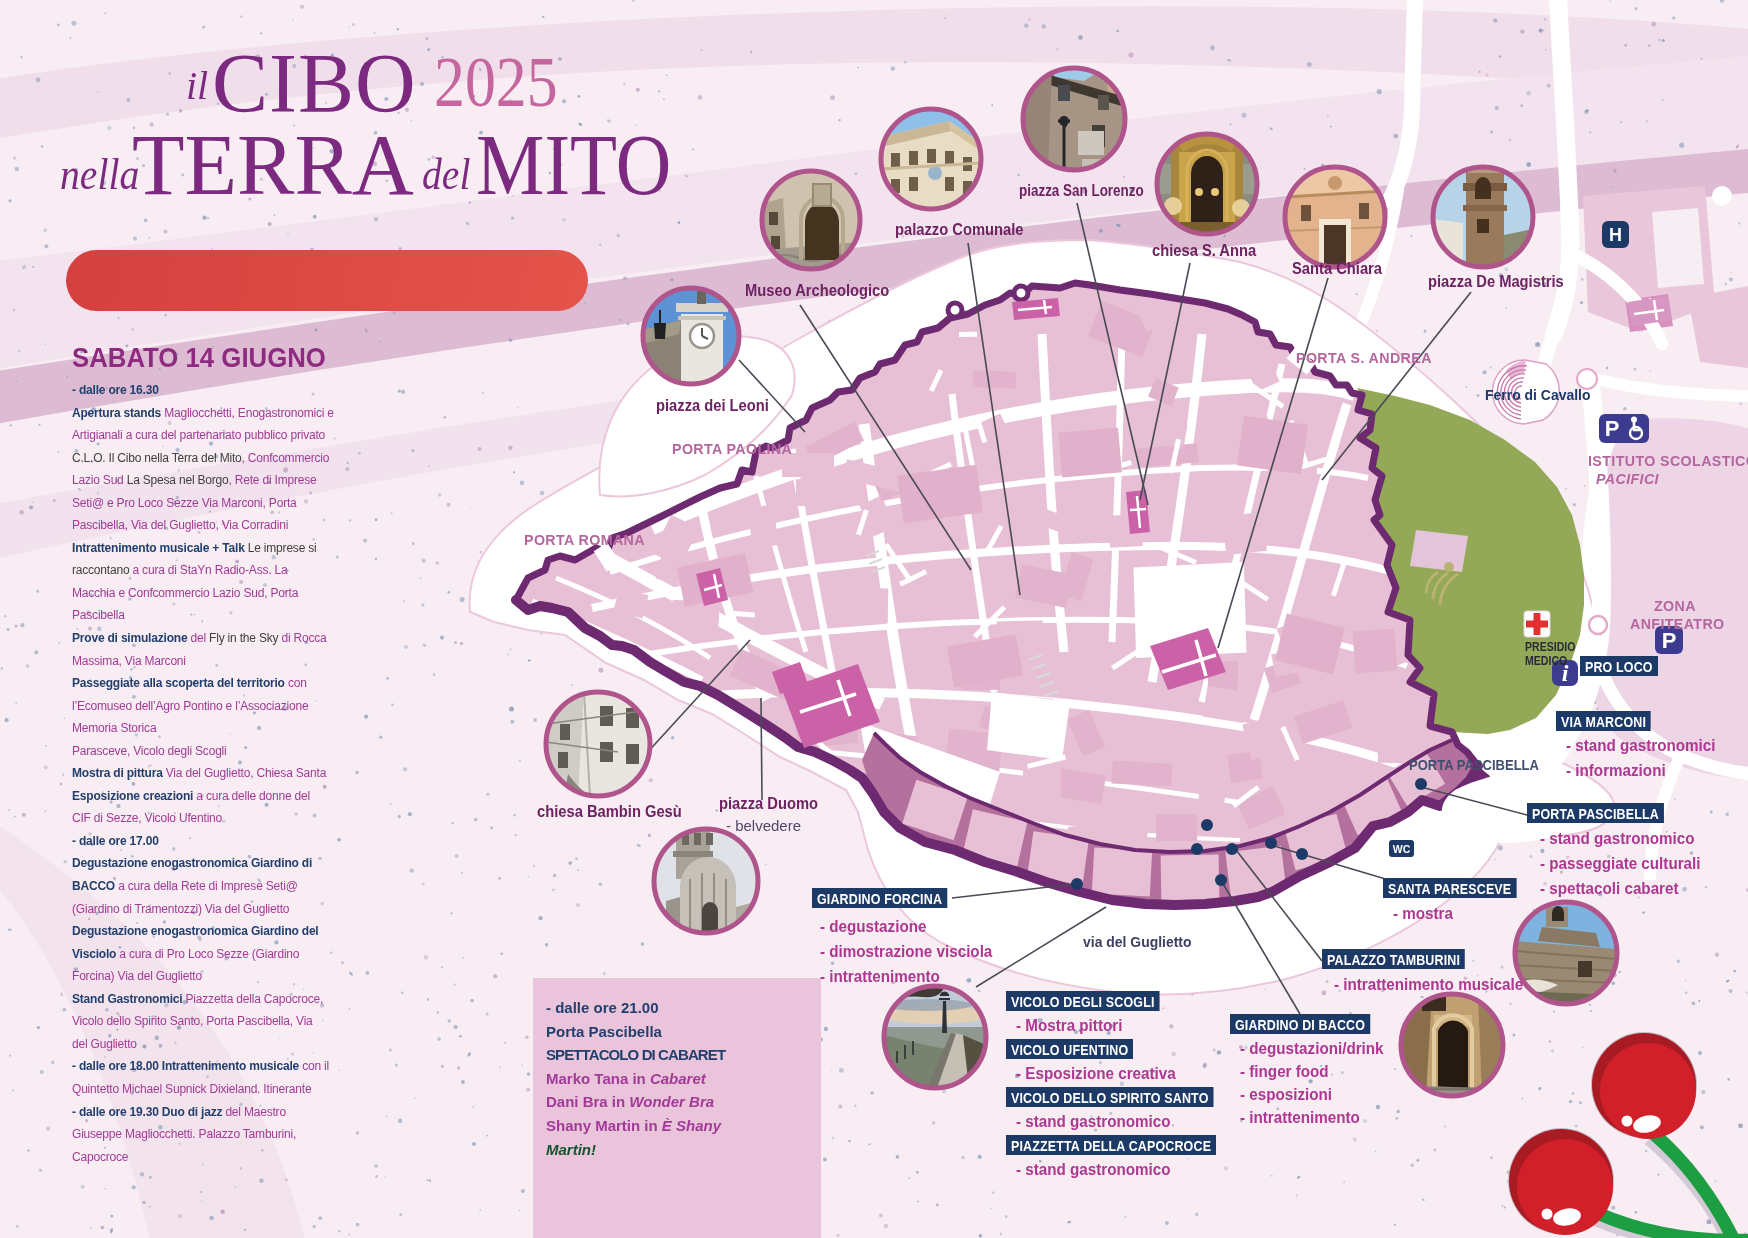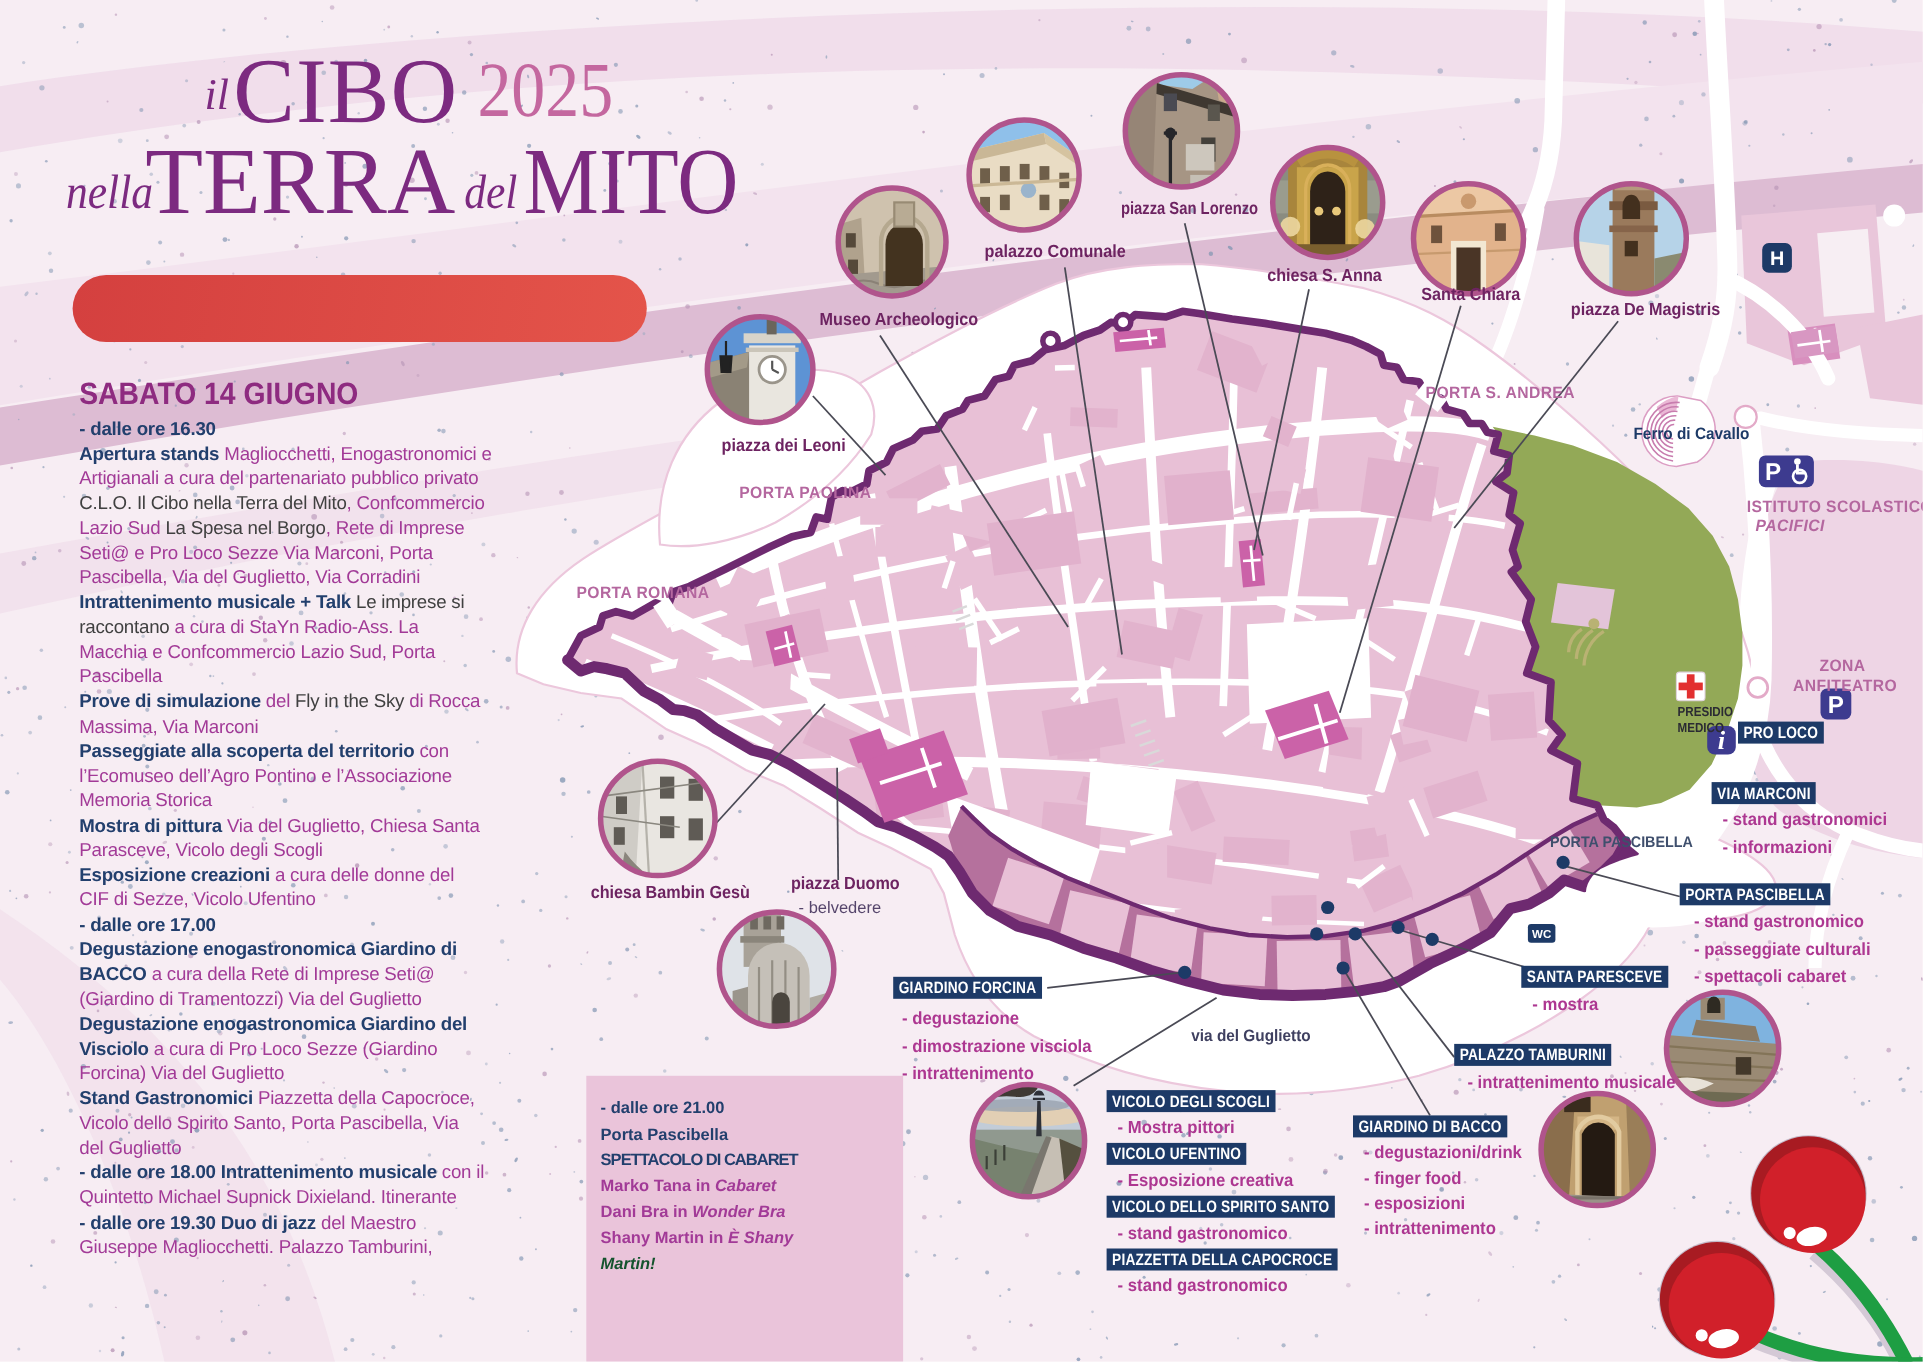--- a/index.html
+++ b/index.html
@@ -1794,55 +1794,56 @@
 
 <div class="abs" style="left:422px;top:153px;font-family:'Liberation Serif',serif;font-style:italic;font-size:44px;color:#7c2a80;line-height:1;transform:scaleX(.9);transform-origin:left top">del</div>
 
 <div class="abs" style="left:476px;top:122px;font-family:'Liberation Serif',serif;font-size:86px;color:#7c2a80;line-height:1;transform:scaleX(.895);transform-origin:left top">MITO</div>
 
 <div class="abs" style="left:66px;top:250px;width:522px;height:61px;border-radius:31px;background:linear-gradient(100deg,#d4403f,#e4544a)"></div>
 
 
 <div class="abs" style="left:72px;top:342px;color:#8e2b80;font-weight:bold;font-size:28px;letter-spacing:0;transform:scaleX(.92);transform-origin:left top">SABATO 14 GIUGNO</div>
 
-<div class="abs" style="left:72px;top:379px;font-size:17px;letter-spacing:-0.2px;line-height:22.55px">
+<div class="abs" style="left:72px;top:379px;font-size:12px;letter-spacing:-0.2px;line-height:22.55px">
 <div class="pl"><b>- dalle ore 16.30</b></div>
 <div class="pl"><b>Apertura stands </b><span class="m">Magliocchetti, Enogastronomici e</span></div>
 <div class="pl"><span class="m">Artigianali a cura del partenariato pubblico privato</span></div>
 <div class="pl"><span class="i">C.L.O. Il Cibo nella Terra del Mito</span><span class="m">, Confcommercio</span></div>
 <div class="pl"><span class="m">Lazio Sud </span><span class="i">La Spesa nel Borgo</span><span class="m">, Rete di Imprese</span></div>
 <div class="pl"><span class="m">Seti@ e Pro Loco Sezze Via Marconi, Porta</span></div>
 <div class="pl"><span class="m">Pascibella, Via del Guglietto, Via Corradini</span></div>
 <div class="pl"><b>Intrattenimento musicale + Talk </b><span class="i">Le imprese si</span></div>
 <div class="pl"><span class="i">raccontano</span><span class="m"> a cura di StaYn Radio-Ass. La</span></div>
 <div class="pl"><span class="m">Macchia e Confcommercio Lazio Sud, Porta</span></div>
 <div class="pl"><span class="m">Pascibella</span></div>
 <div class="pl"><b>Prove di simulazione </b><span class="m">del </span><span class="i">Fly in the Sky</span><span class="m"> di Rocca</span></div>
 <div class="pl"><span class="m">Massima, Via Marconi</span></div>
 <div class="pl"><b>Passeggiate alla scoperta del territorio </b><span class="m">con</span></div>
 <div class="pl"><span class="m">l’Ecomuseo dell’Agro Pontino e l’Associazione</span></div>
 <div class="pl"><span class="m">Memoria Storica</span></div>
+<div class="pl"><span class="m">Parasceve, Vicolo degli Scogli</span></div>
 <div class="pl"><b>Mostra di pittura </b><span class="m">Via del Guglietto, Chiesa Santa</span></div>
-<div class="pl"><span class="m">Parasceve, Vicolo degli Scogli</span></div>
 <div class="pl"><b>Esposizione creazioni </b><span class="m">a cura delle donne del</span></div>
 <div class="pl"><span class="m">CIF di Sezze, Vicolo Ufentino</span></div>
 <div class="pl"><b>- dalle ore 17.00</b></div>
 <div class="pl"><b>Degustazione enogastronomica Giardino di</b></div>
 <div class="pl"><b>BACCO </b><span class="m">a cura della Rete di Imprese Seti@</span></div>
 <div class="pl"><span class="m">(Giardino di Tramentozzi) Via del Guglietto</span></div>
 <div class="pl"><b>Degustazione enogastronomica Giardino del</b></div>
 <div class="pl"><b>Visciolo </b><span class="m">a cura di Pro Loco Sezze (Giardino</span></div>
 <div class="pl"><span class="m">Forcina) Via del Guglietto</span></div>
 <div class="pl"><b>Stand Gastronomici </b><span class="m">Piazzetta della Capocroce,</span></div>
 <div class="pl"><span class="m">Vicolo dello Spirito Santo, Porta Pascibella, Via</span></div>
 <div class="pl"><span class="m">del Guglietto</span></div>
 <div class="pl"><b>- dalle ore 18.00 Intrattenimento musicale </b><span class="m">con il</span></div>
 <div class="pl"><span class="m">Quintetto Michael Supnick Dixieland. Itinerante</span></div>
 <div class="pl"><b>- dalle ore 19.30 Duo di jazz </b><span class="m">del Maestro</span></div>
 <div class="pl"><span class="m">Giuseppe Magliocchetti. Palazzo Tamburini,</span></div>
+<div class="pl"><span class="m">Capocroce</span></div>
 </div>
 
 <div class="abs" style="left:533px;top:978px;width:288px;height:260px;background:#eac4da"></div>
 
 <div class="abs" style="left:546px;top:996px;font-size:15px;line-height:23.6px;font-weight:bold">
 <div style="color:#223f6d">- dalle ore 21.00</div>
 <div style="color:#223f6d">Porta Pascibella</div>
 <div style="color:#223f6d;letter-spacing:-0.9px">SPETTACOLO DI CABARET</div>
 <div style="color:#a23a97">Marko Tana in <i>Cabaret</i></div>
 <div style="color:#a23a97">Dani Bra in <i>Wonder Bra</i></div>

